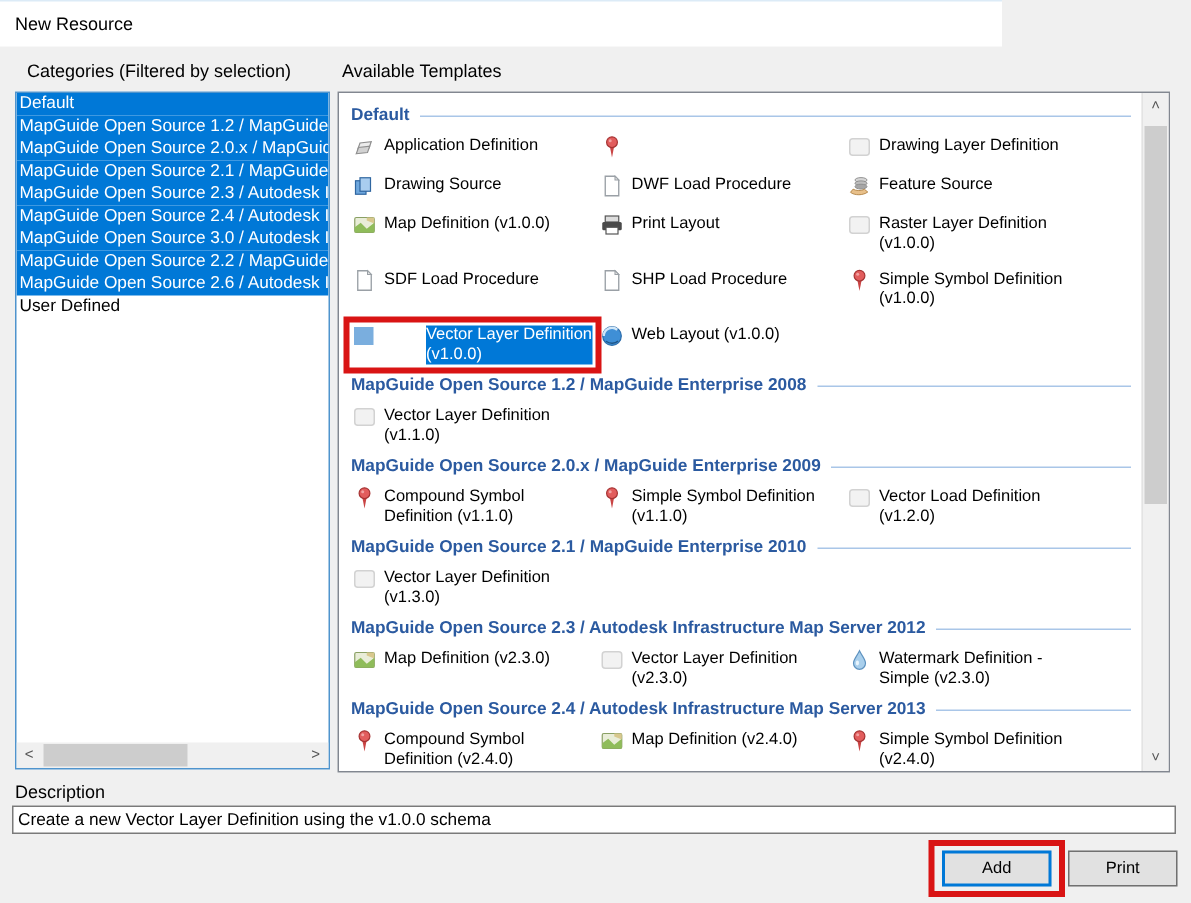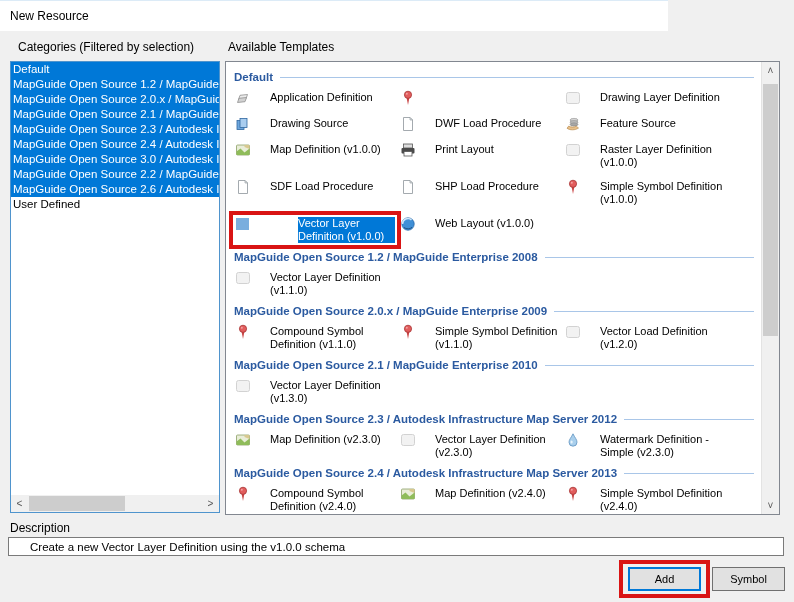--- a/index.html
+++ b/index.html
@@ -28,28 +28,28 @@
   .tpanel{position:absolute;left:225px;top:61px;width:553px;height:452px;background:#fff;border:1px solid #828790;}
   .tcontent{position:absolute;left:0;top:0;right:17px;bottom:0;overflow:hidden;padding:4px 0 0 8px;box-sizing:border-box;}
   .vscroll{position:absolute;right:0;top:0;bottom:0;width:17px;background:#f0f0f0;border-left:1px solid #e3e3e3;}
   .vscroll .sb-up{top:0;left:0;}
   .vscroll .sb-down{bottom:0;left:0;}
   .vscroll .sb-thumb{position:absolute;left:1px;width:15px;top:22px;height:252px;background:#cdcdcd;}
   .section-header{display:flex;align-items:center;margin:5px 8px 7px 0;}
   .section-title{color:#2b5aa0;font-weight:bold;font-size:11.5px;white-space:nowrap;}
   .section-line{flex:1;height:1px;background:#a9c6e8;margin-left:7px;}
   .tgrid{display:grid;grid-template-columns:165px 165px 165px;row-gap:9px;margin-bottom:7px;}
-  .titem{display:flex;align-items:flex-start;gap:19px;font-size:11px;line-height:13px;cursor:default;width:max-content;max-width:160px;padding:1px;}
+  .titem{display:flex;align-items:flex-start;gap:5px;font-size:11px;line-height:13px;cursor:default;width:max-content;max-width:160px;padding:1px;}
   .titem .ticon{width:16px;height:16px;flex:0 0 16px;margin-top:-1px;}
   .titem .tlabel{max-width:136px;}
   .titem.sel .tlabel{background:#0078d7;color:#fff;margin-left:28px;}
   .titem.annotated{outline:4px solid #d91414;outline-offset:1px;}
   
   .desc-label{left:10px;top:521px;text-align:center;}
-  .desc-box{position:absolute;left:8px;top:537px;width:776px;height:19px;background:#fff;border:1px solid #7a7a7a;font-size:11.5px;line-height:19px;padding-left:21px;box-sizing:border-box;white-space:nowrap;overflow:hidden;}
+  .desc-box{position:absolute;left:8px;top:537px;width:776px;height:19px;background:#fff;border:1px solid #7a7a7a;font-size:11.5px;line-height:19px;padding-left:3px;box-sizing:border-box;white-space:nowrap;overflow:hidden;}
   
   .btn{position:absolute;top:567px;width:73px;height:24px;background:#e1e1e1;font-size:11px;font-family:"Liberation Sans",sans-serif;text-align:center;box-sizing:border-box;cursor:default;}
   .btn-add{left:628px;border:2px solid #0078d7;}
   .btn-cancel{left:712px;border:1px solid #707070;}
   .red-box-add{position:absolute;left:619px;top:560px;width:91px;height:38px;border:4px solid #d91414;box-sizing:border-box;pointer-events:none;}
 </style>
 </head>
 <body>
 
 <div class="titlebar">
@@ -302,14 +302,14 @@
     <div class="sb-btn sb-up">˄</div>
     <div class="sb-thumb"></div>
     <div class="sb-btn sb-down">˅</div>
   </div>
 </div>
 
 <span class="lbl desc-label">Description</span>
 <div class="desc-box">Create a new Vector Layer Definition using the v1.0.0 schema</div>
 
 <button class="btn btn-add">Add</button>
-<button class="btn btn-cancel">Symbol</button>
+<button class="btn btn-cancel">Print</button>
 <div class="red-box-add"></div>
 
 </body></html>

